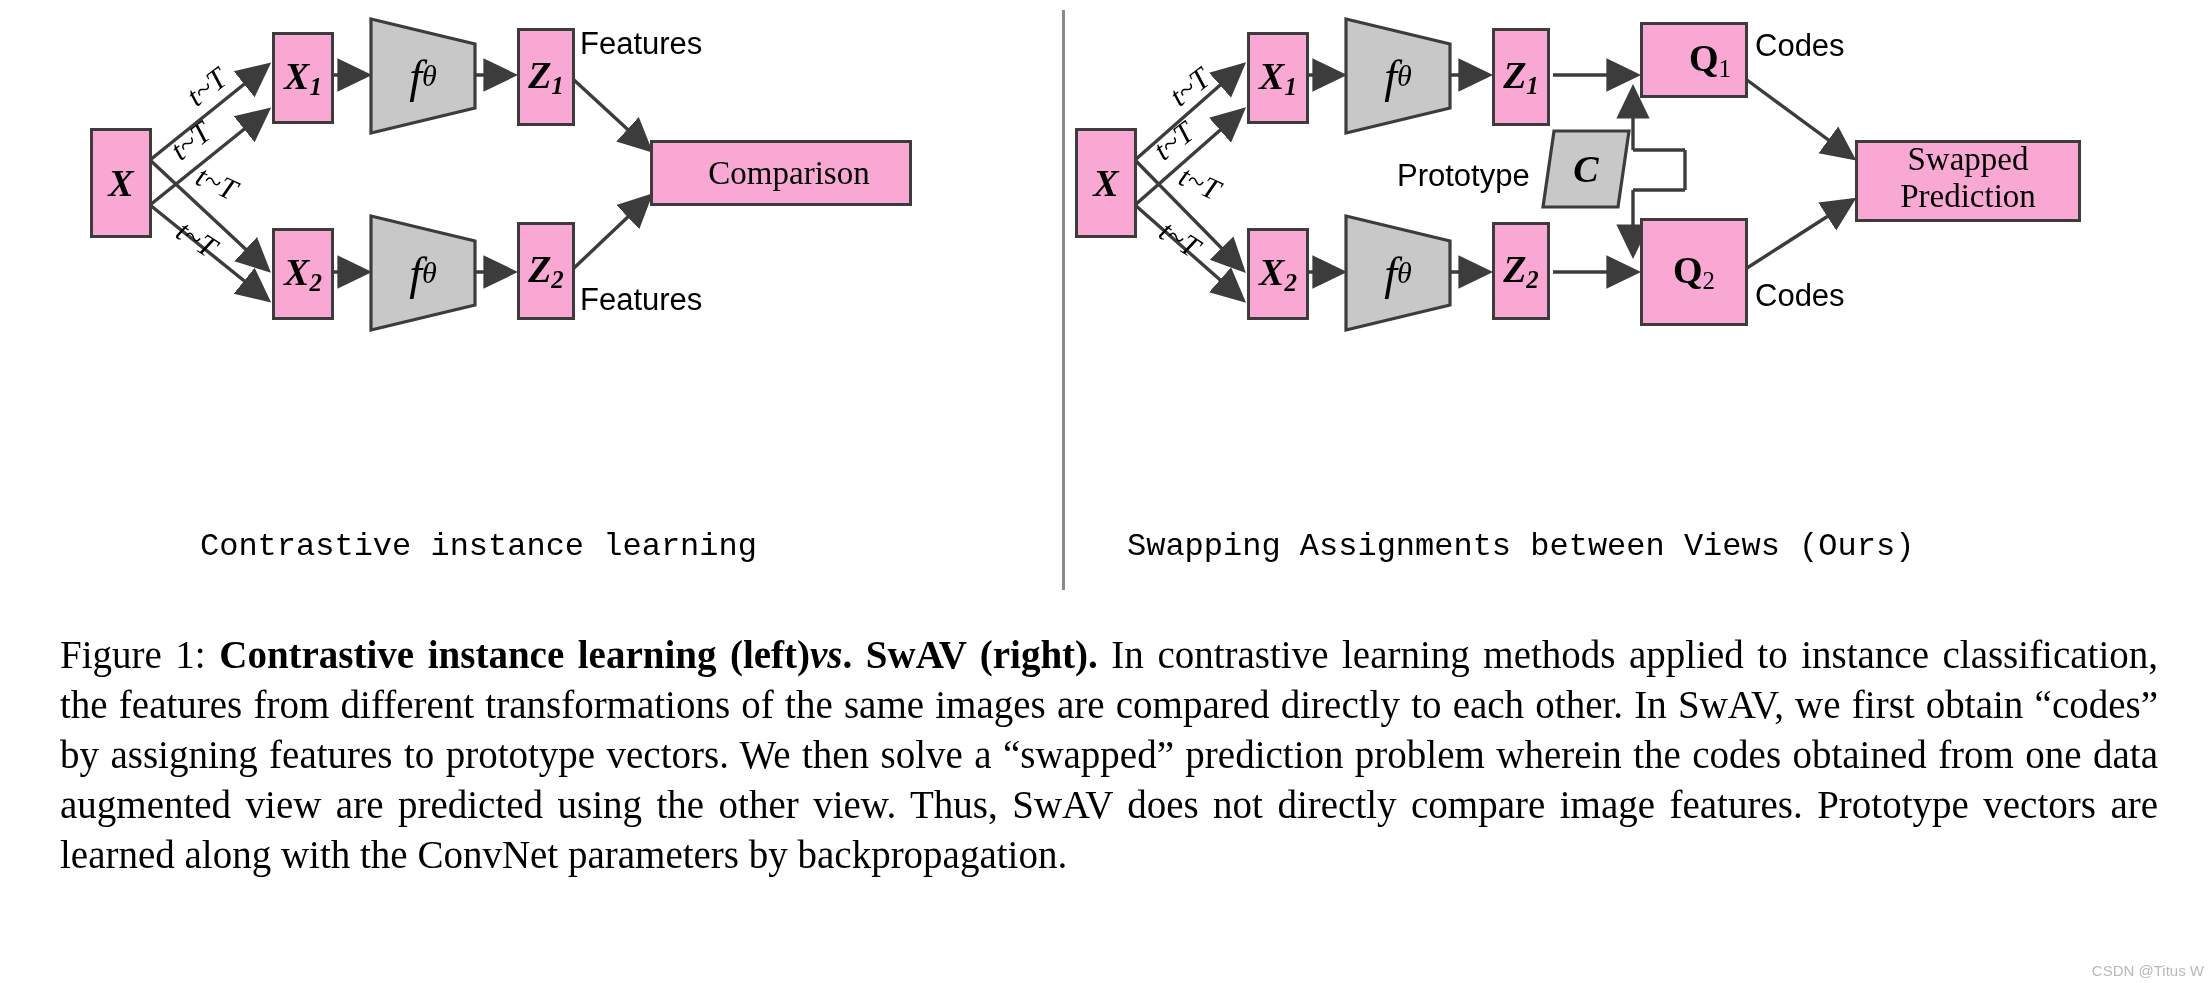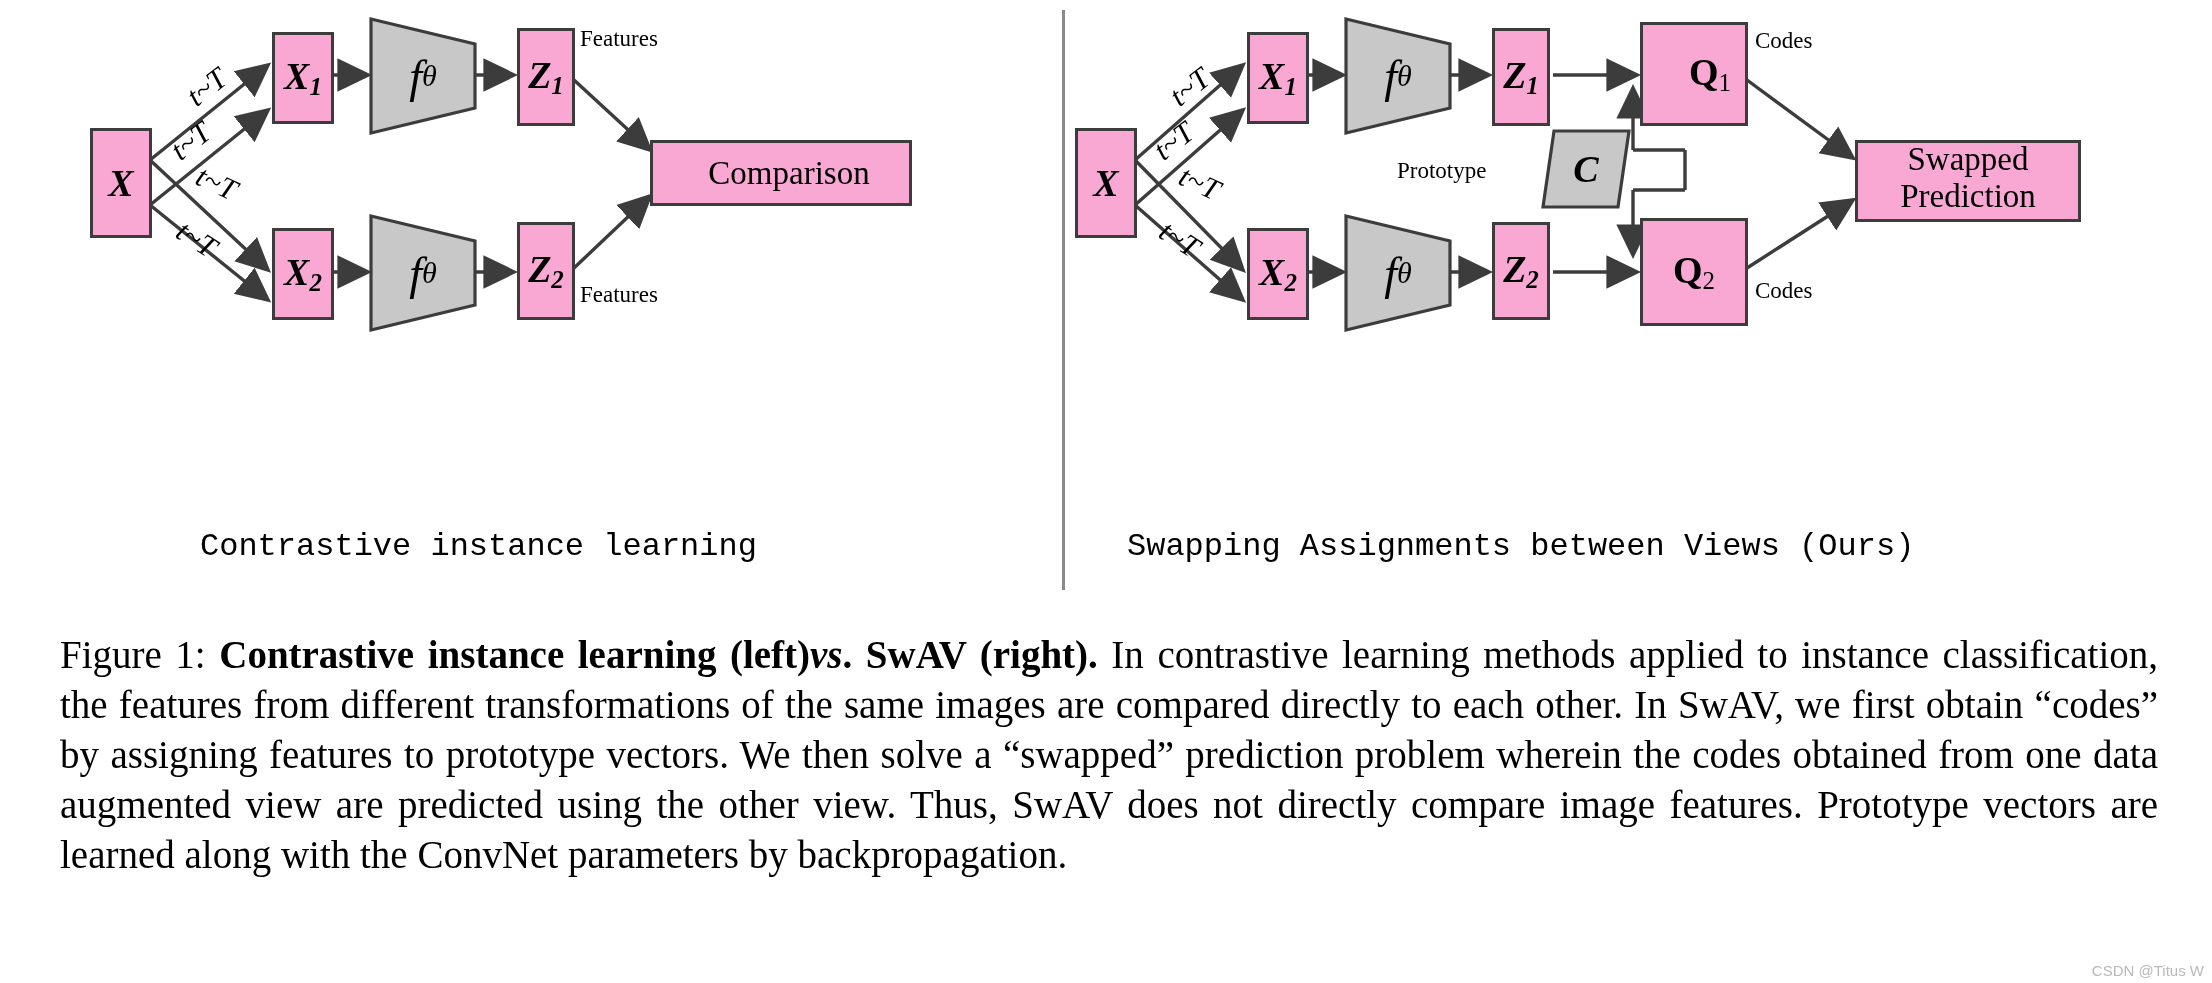--- a/index.html
+++ b/index.html
@@ -102,23 +102,23 @@
   .proto .clabel {
     position: absolute;
     left: 0; top: 0; width: 100%; height: 100%;
     display: flex; align-items: center; justify-content: center;
     font-weight: bold; font-style: italic; font-size: 38px;
   }
 
   
   .lbl {
     position: absolute;
-    font-size: 23px;
+    font-size: 31px;
     white-space: nowrap;
-    font-family: Liberation Serif, serif;
+    font-family: Liberation Sans, sans-serif;
   }
   .tlbl {
     position: absolute;
     font-size: 30px;
     font-style: italic;
     white-space: nowrap;
     font-family: "Liberation Serif", serif;
   }
 
   
@@ -321,21 +321,21 @@
         </div>
     </div>
 
     <div class="box mathbold" style="left:417px; top:28px; width:58px; height:98px;">
       <span><span>Z</span><span class="sub">1</span></span>
     </div>
     <div class="box mathbold" style="left:417px; top:222px; width:58px; height:98px;">
       <span><span>Z</span><span class="sub">2</span></span>
     </div>
 
-    <div class="box upright" style="left:565px; top:22px; width:108px; height:104px;padding-left:32px;">
+    <div class="box upright" style="left:565px; top:22px; width:108px; height:76px;padding-left:32px;">
       <span><span>Q</span><span class="sub">1</span></span>
     </div>
     <div class="box upright" style="left:565px; top:218px; width:108px; height:108px;">
       <span><span>Q</span><span class="sub">2</span></span>
     </div>
 
     <div class="lbl" style="left:680px; top:28px;">Codes</div>
     <div class="lbl" style="left:680px; top:278px;">Codes</div>
 
     <div class="tlbl" style="left:94px; top:70px; transform:rotate(-38deg);">t~T</div>

